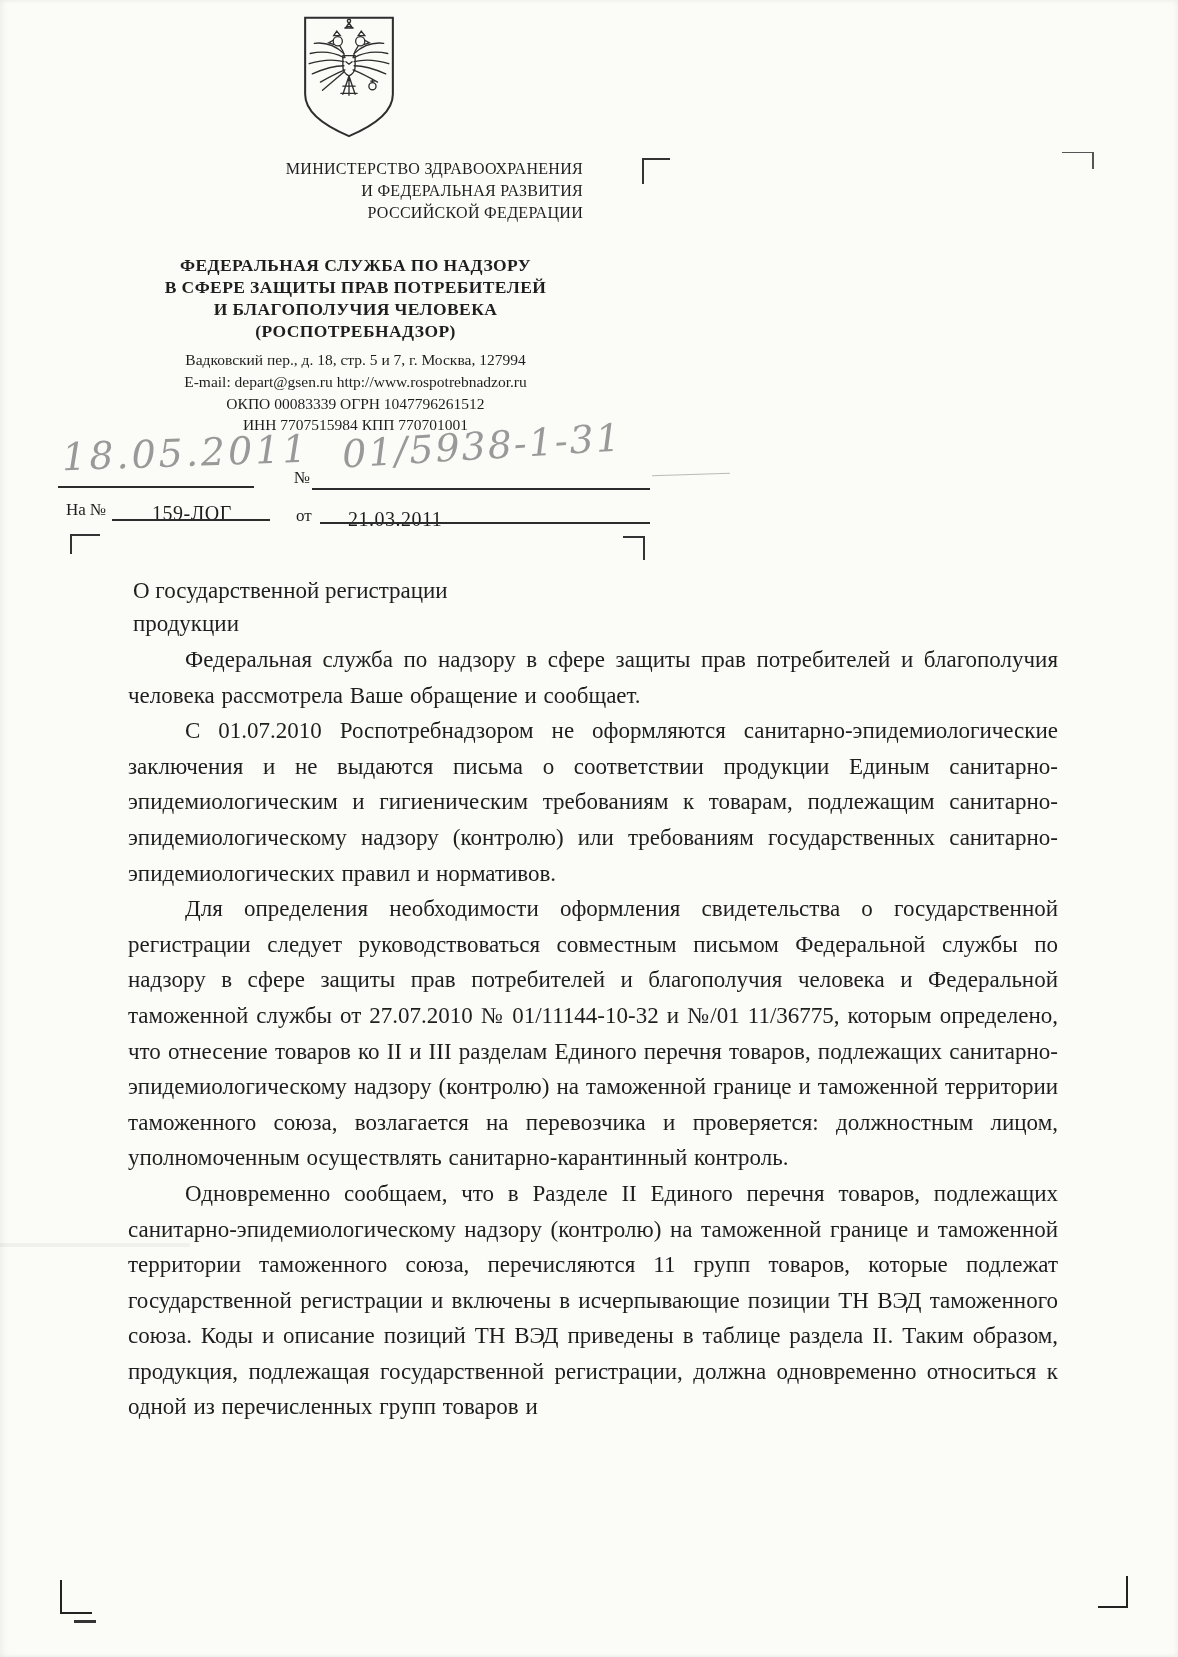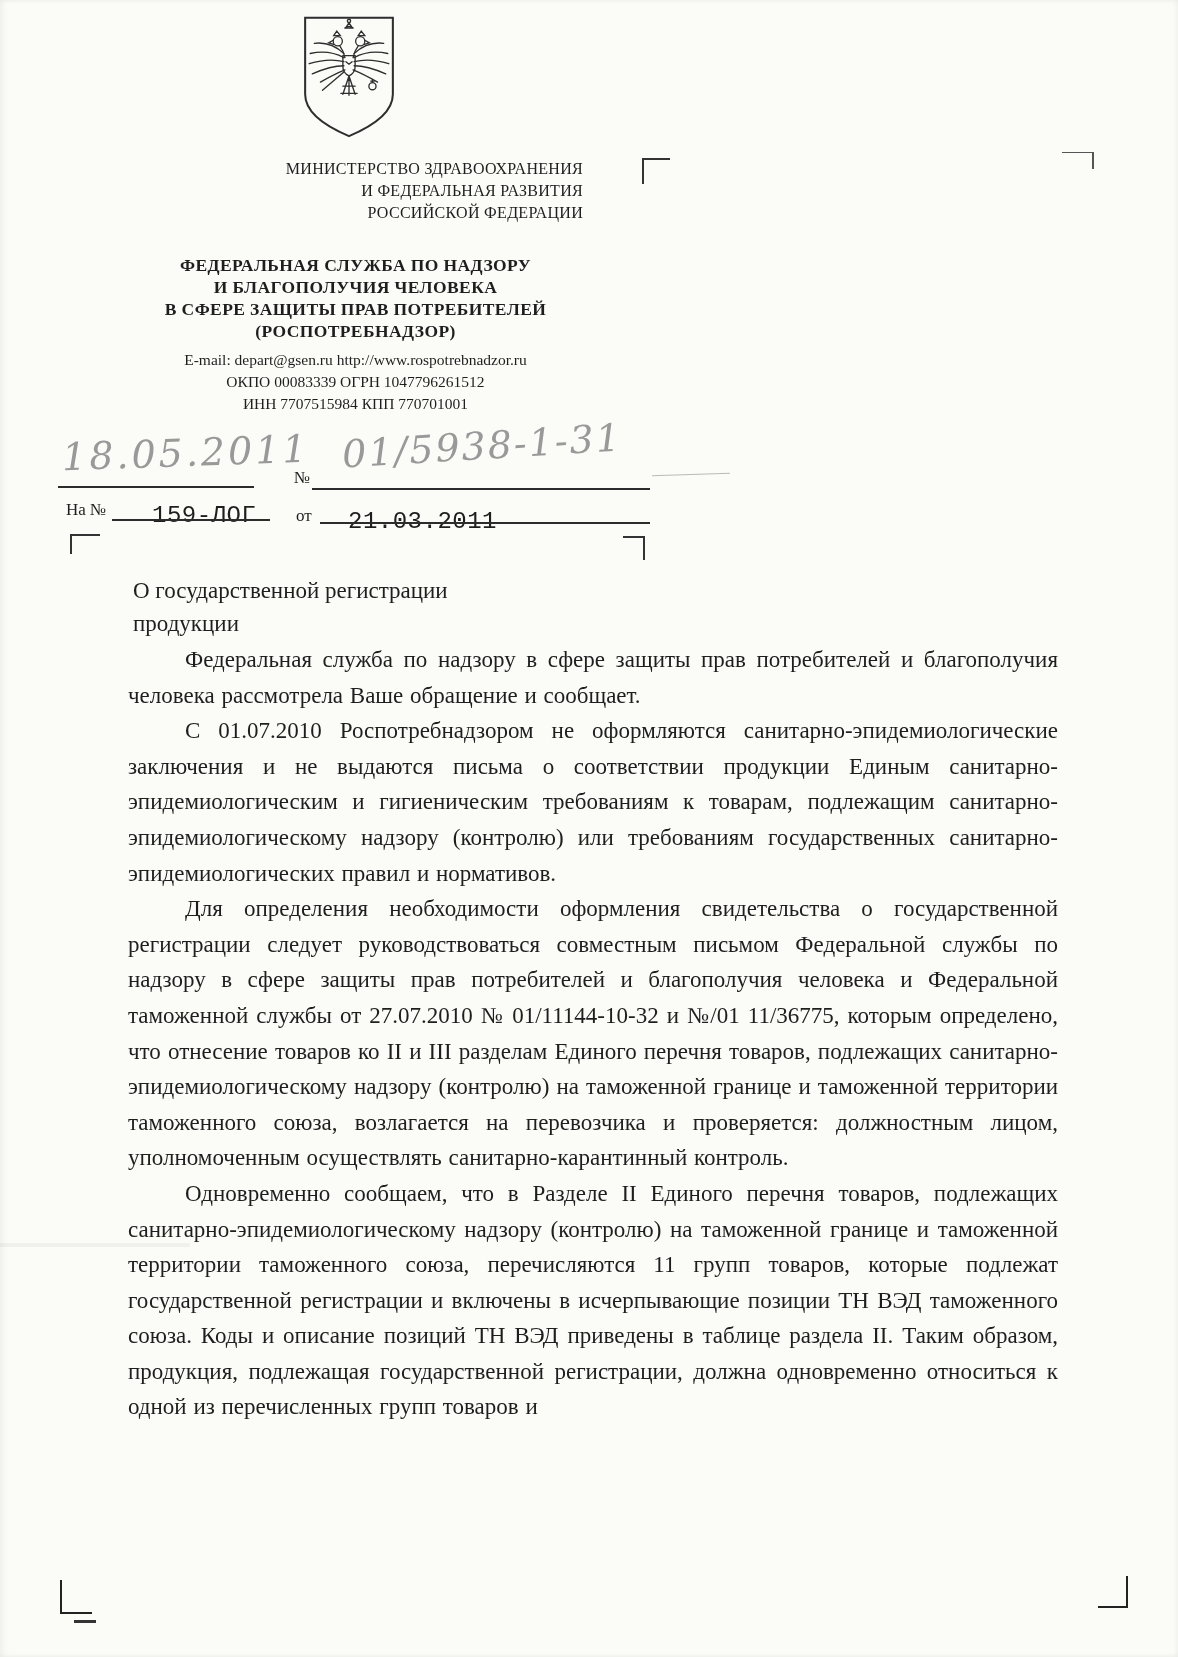--- a/index.html
+++ b/index.html
@@ -17,21 +17,21 @@
 
   
   .emblem{left:298px;top:14px;width:102px;height:128px;}
   .lh-col{left:128px;top:158px;width:455px;text-align:center;}
   .ministry{font-size:16px;line-height:22px;letter-spacing:.3px;text-align:right;}
   .service{margin-top:30px;font-weight:bold;font-size:17.5px;line-height:22px;letter-spacing:.4px;}
   .contacts{margin-top:7px;font-size:15.5px;line-height:21.8px;}
 
   
   .lbl{font-size:17px;}
-  .typed{font-size:24px;letter-spacing:.5px;font-family:Liberation Mono, monospace;}
+  .typed{font-size:20px;letter-spacing:.5px;}
   .hand{
     font-style:italic;color:#8f8f8f;opacity:.9;
     font-family:"DejaVu Serif",serif;white-space:nowrap;
   }
   .hand-date{left:62px;top:431px;font-size:38px;letter-spacing:3px;transform:rotate(-2deg);}
   .hand-num{left:342px;top:424px;font-size:38px;letter-spacing:2px;transform:rotate(-3.5deg);}
   .rule{height:0;border-top:2px solid #2c2c2c;}
   .rule-thin{height:0;border-top:1px solid #b9b9b9;}
 
   
@@ -76,25 +76,26 @@
   </svg>
 
   <div class="abs lh-col">
     <div class="ministry">
       <div>МИНИСТЕРСТВО ЗДРАВООХРАНЕНИЯ</div>
       <div>И ФЕДЕРАЛЬНАЯ РАЗВИТИЯ</div>
       <div>РОССИЙСКОЙ ФЕДЕРАЦИИ</div>
     </div>
     <div class="service">
       <div>ФЕДЕРАЛЬНАЯ СЛУЖБА ПО НАДЗОРУ</div>
+      <div>В СФЕРЕ ЗАЩИТЫ ПРАВ ПОТРЕБИТЕЛЕЙ</div>
       <div>И БЛАГОПОЛУЧИЯ ЧЕЛОВЕКА</div>
-      <div>В СФЕРЕ ЗАЩИТЫ ПРАВ ПОТРЕБИТЕЛЕЙ</div>
       <div>(РОСПОТРЕБНАДЗОР)</div>
     </div>
     <div class="contacts">
+      <div>Вадковский пер., д. 18, стр. 5 и 7,  г. Москва, 127994</div>
       <div>E-mail: depart@gsen.ru  http://www.rospotrebnadzor.ru</div>
       <div>ОКПО 00083339  ОГРН 1047796261512</div>
       <div>ИНН 7707515984  КПП 770701001</div>
     </div>
   </div>
 
 
   <span class="abs hand hand-date">18.05.2011</span>
   <div class="abs rule" style="left:58px;top:486px;width:196px;"></div>
 

